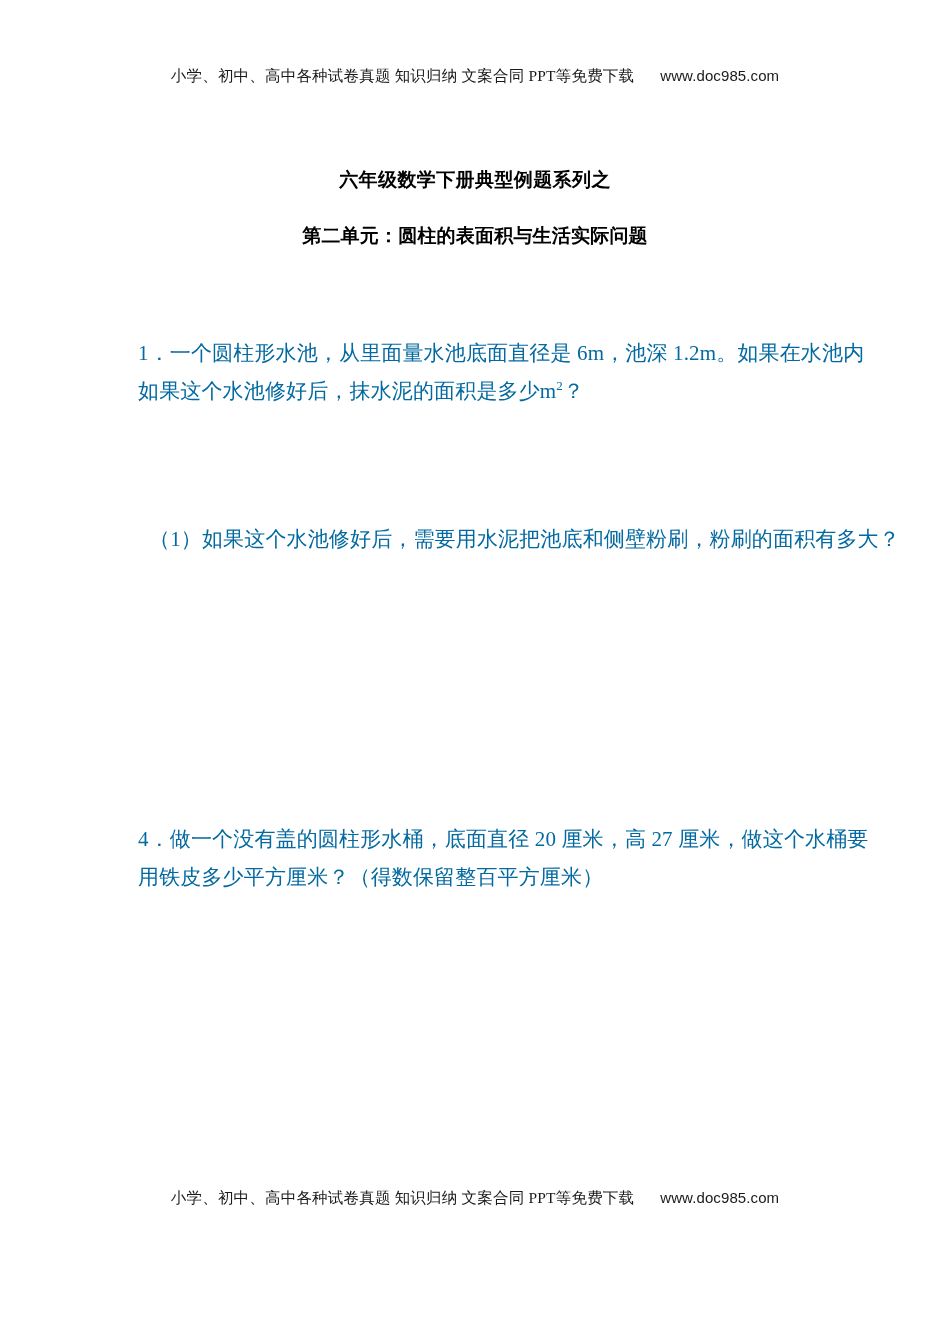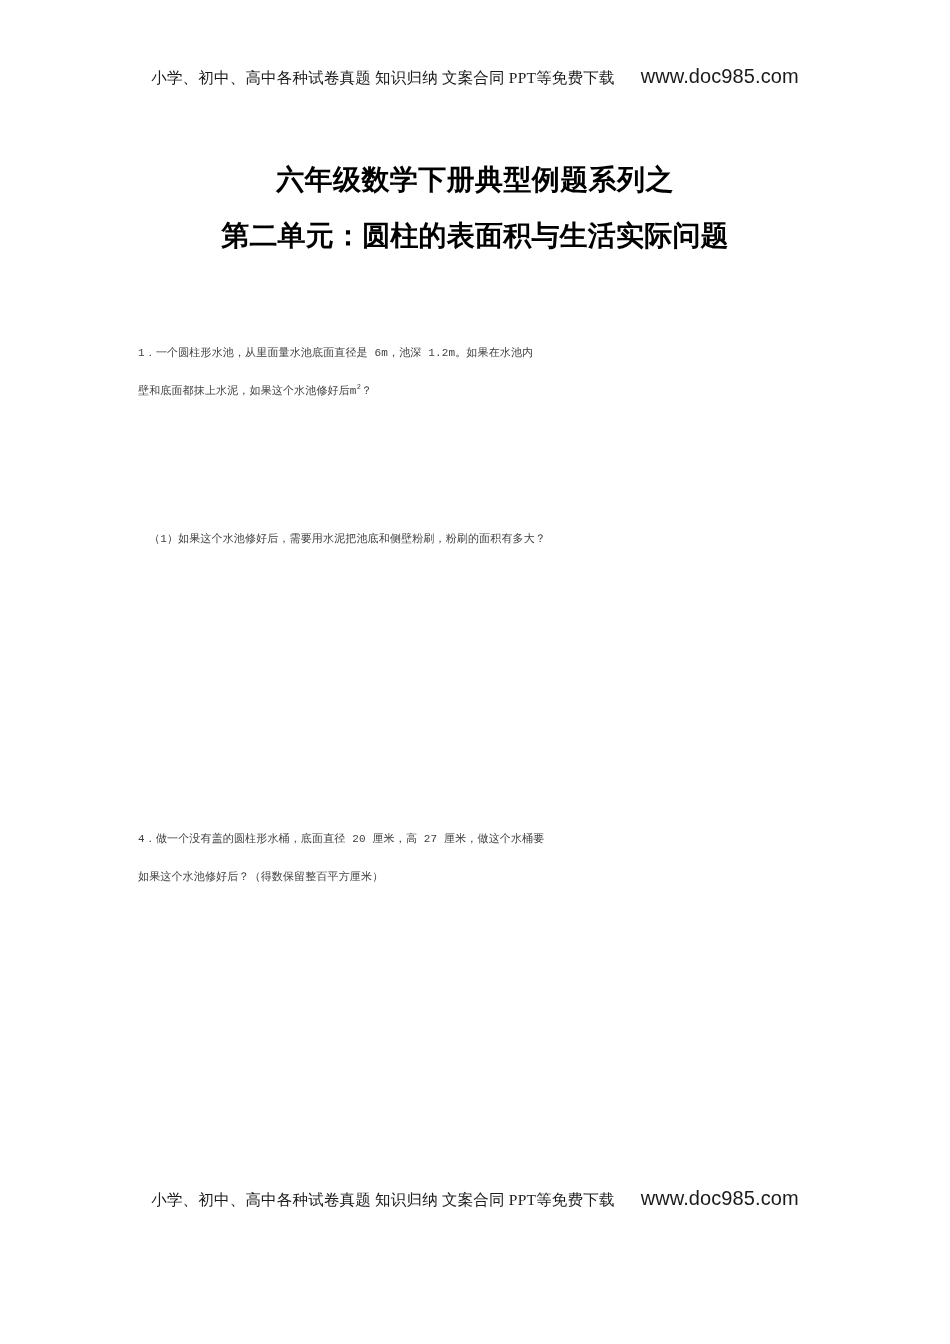--- a/index.html
+++ b/index.html
@@ -38,59 +38,59 @@
   }
   .running-header { top: 66px; }
   .running-footer { top: 1188px; }
 
   .running-line .rl-cn {
     font-family: "Liberation Serif", "DejaVu Serif", serif;
     text-align: center;
   }
   .running-line .rl-url {
     font-family: "Liberation Sans", "DejaVu Sans", sans-serif;
-    font-size: 20px;
+    font-size: 15px;
     margin-left: 26px;
     letter-spacing: 0.1px;
   }
 
   
   .title-block {
     position: absolute;
     top: 152px;
     left: 0;
     width: 950px;
   }
   .title-line {
     text-align: center;
     font-family: "Liberation Sans", "DejaVu Sans", sans-serif;
     font-weight: bold;
-    font-size: 28px;
+    font-size: 19px;
     line-height: 56px;
     letter-spacing: 0.4px;
     color: #000;
     white-space: nowrap;
   }
   .title-line.t2 { letter-spacing: 0.2px; }
 
   
   .questions {
     position: absolute;
     top: 334px;
     left: 138px;
     width: 690px;
   }
   .question {
     margin: 0;
   }
   .q-line {
-    font-family: Liberation Mono, monospace;
-    font-size: 11px;
+    font-family: Liberation Serif, serif;
+    font-size: 21px;
     line-height: 38px;
-    color: #404040;
+    color: #0369a1;
     white-space: nowrap;
     letter-spacing: 0.15px;
   }
   .q-line.sub {
     padding-left: 11px;
     line-height: 34px;
   }
   .q-num {
     letter-spacing: 0.15px;
   }
@@ -116,37 +116,37 @@
 
   <div class="title-block">
     <div class="title-line t1">六年级数学下册典型例题系列之</div>
     <div class="title-line t2">第二单元：圆柱的表面积与生活实际问题</div>
   </div>
 
   <div class="questions">
 
     <div class="question">
       <div class="q-line"><span class="q-num">1．</span><span>一个圆柱形水池，从里面量水池底面直径是 6m，池深 1.2m。如果在水池内</span></div>
-      <div class="q-line"><span>壁和底面都抹上水泥，如果这个水池修好后</span><span>m</span><sup class="sq">2</sup><span>？</span></div>
+      <div class="q-line"><span>如果这个水池修好后，抹水泥的面积是多少</span><span>m</span><sup class="sq">2</sup><span>？</span></div>
     </div>
 
     <div class="gap-1"></div>
 
     <div class="question">
       <div class="q-line sub">（1）如果这个水池修好后，需要用水泥把池底和侧壁粉刷，粉刷的面积有多大？</div>
     </div>
 
     <div class="gap-2"></div>
 
 
     <div class="gap-3"></div>
 
     <div class="question">
       <div class="q-line"><span class="q-num">4．</span><span>做一个没有盖的圆柱形水桶，底面直径 20 厘米，高 27 厘米，做这个水桶要</span></div>
-      <div class="q-line">如果这个水池修好后？（得数保留整百平方厘米）</div>
+      <div class="q-line">用铁皮多少平方厘米？（得数保留整百平方厘米）</div>
     </div>
 
   </div>
 
   <div class="running-line running-footer">
     <span class="rl-cn">小学、初中、高中各种试卷真题 知识归纳 文案合同 PPT等免费下载</span><span class="rl-url">www.doc985.com</span>
   </div>
 
 </div>
 

